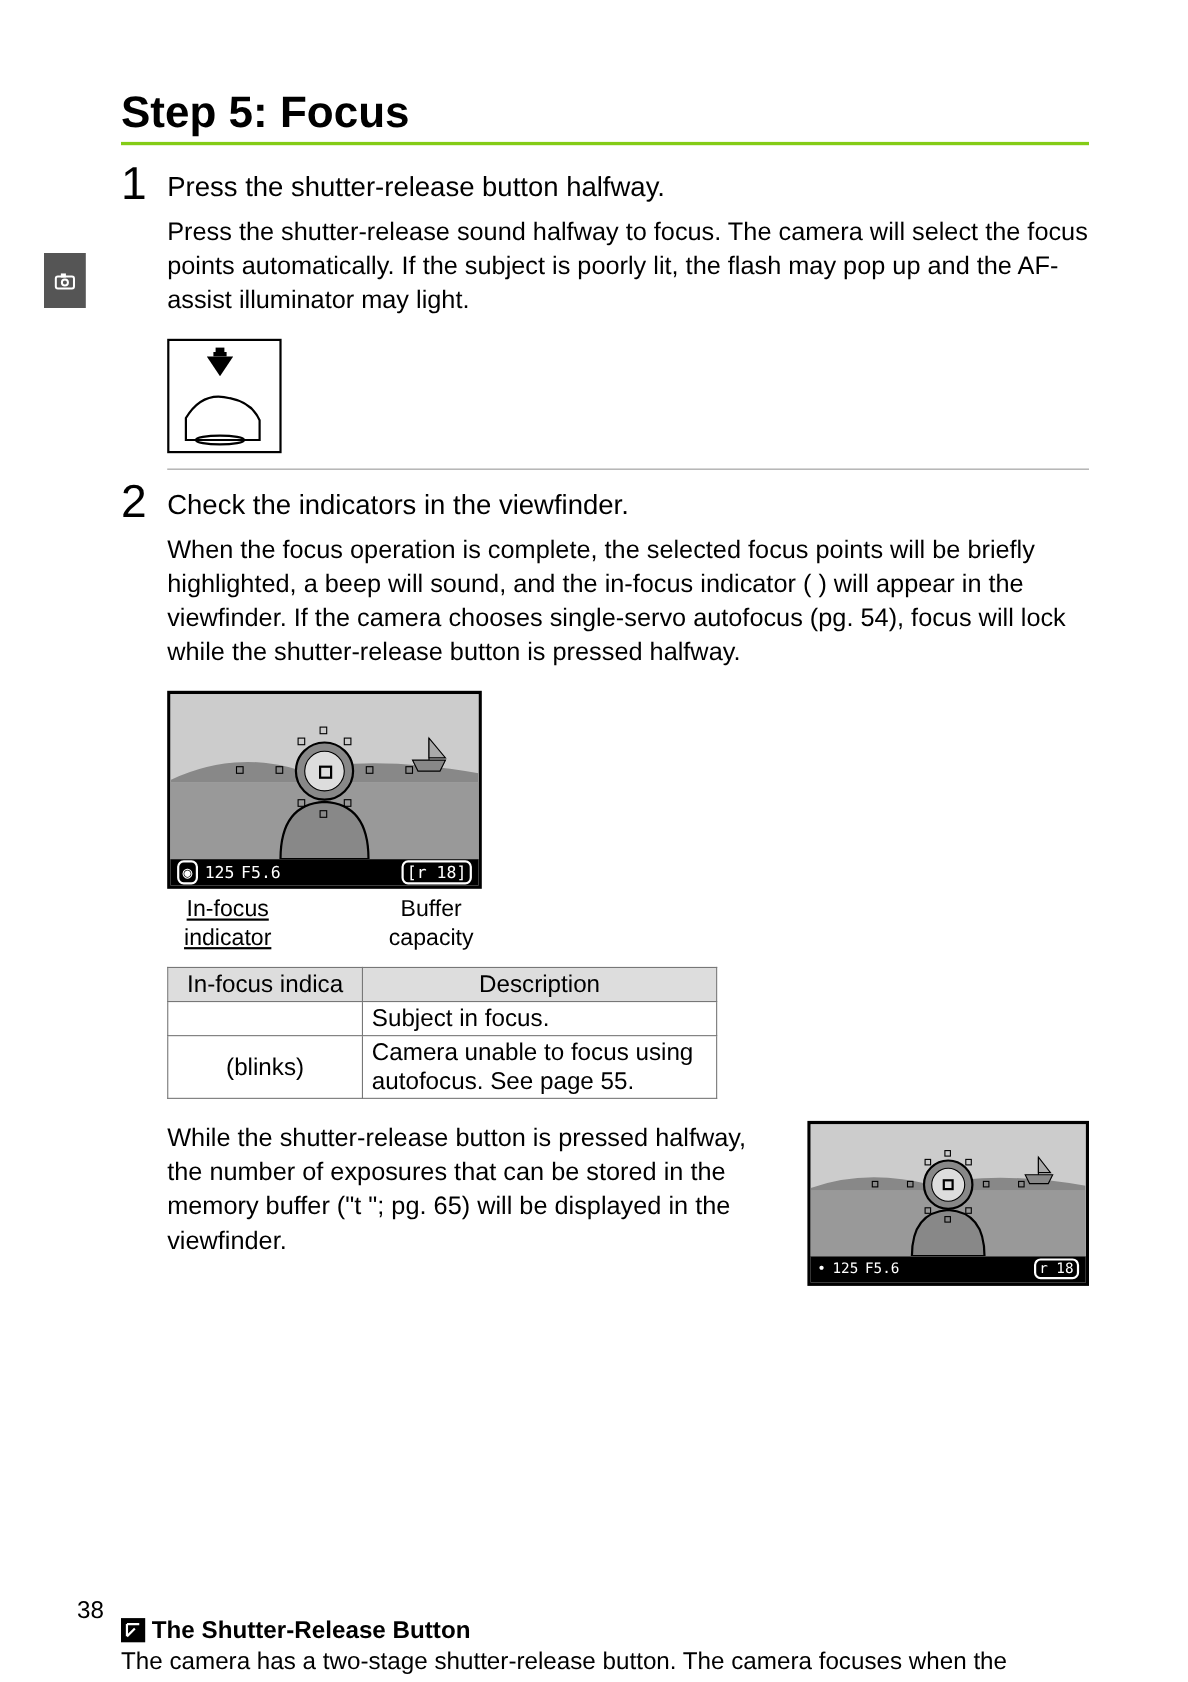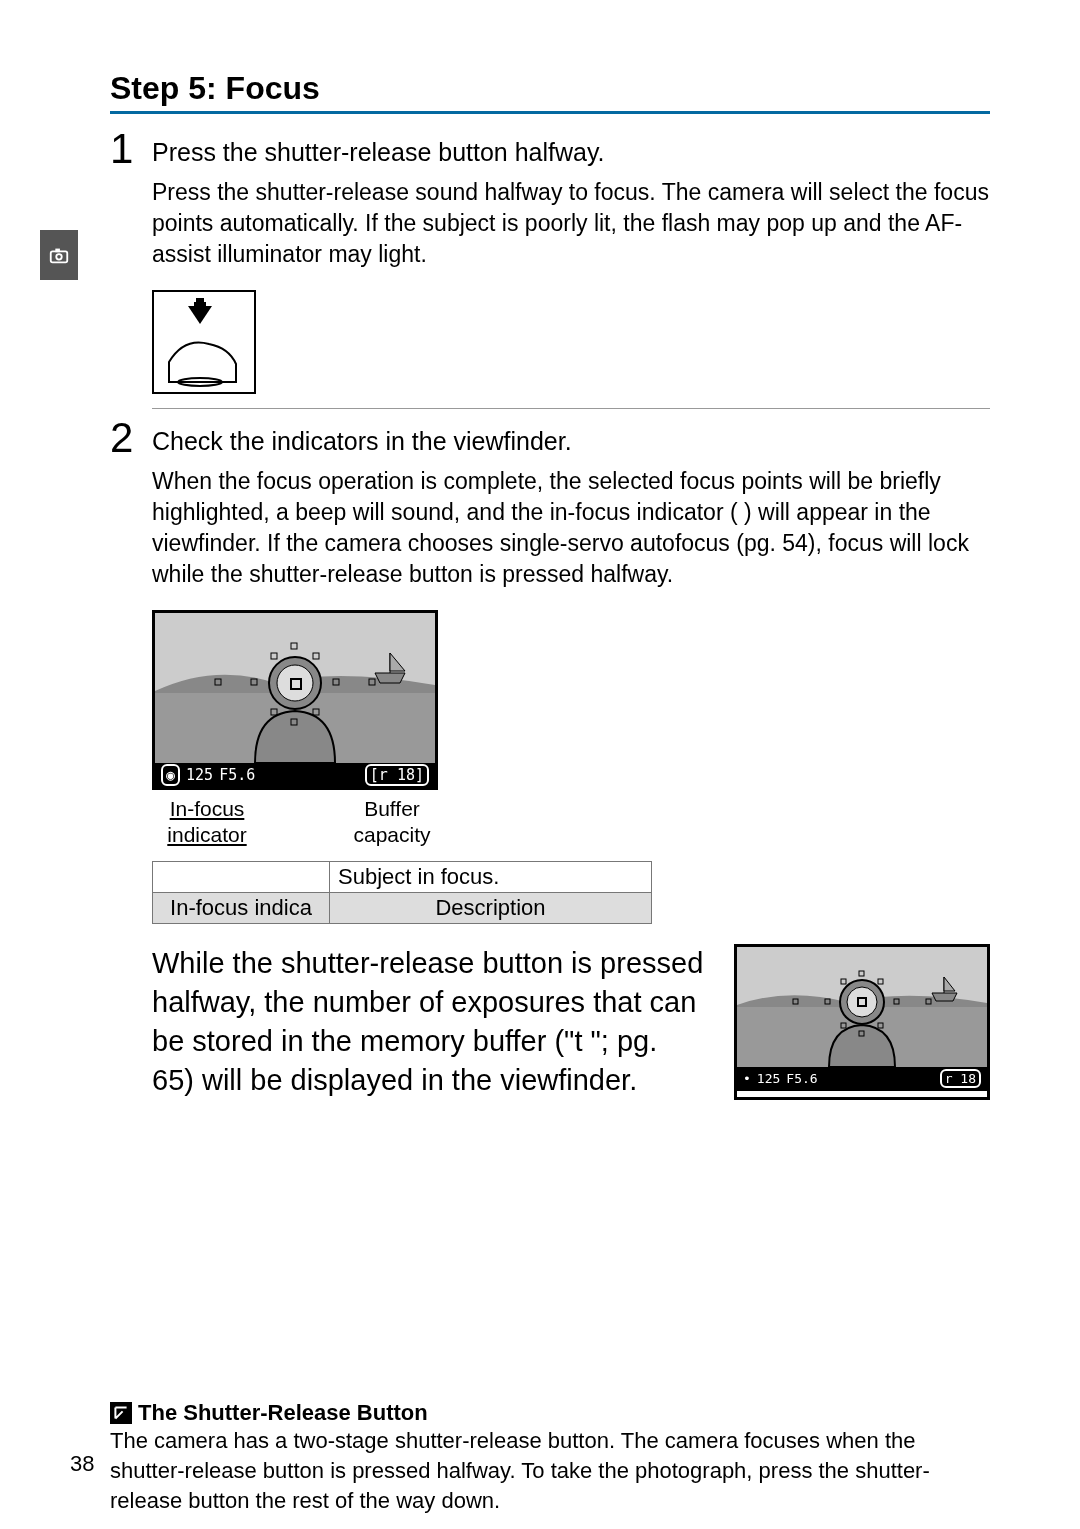--- a/index.html
+++ b/index.html
@@ -22,24 +22,24 @@
     top: 230px;
     width: 38px;
     height: 50px;
     background: #555;
     display: flex;
     align-items: center;
     justify-content: center;
   }
   .side-tab svg { width: 22px; height: 22px; }
   h1.title {
-    font-size: 32px;
+    font-size: 40px;
     font-weight: 700;
-    margin: 0 0 6px 0;
-    border-bottom: 3px solid #0369a1;
+    margin: 10px 0 6px 0;
+    border-bottom: 3px solid #84cc16;
     padding-bottom: 4px;
     font-family: "Segoe UI Semibold", Arial, sans-serif;
   }
   .rule { border-top: 1px solid #999; margin: 0; }
   .step {
     display: flex;
     gap: 14px;
     padding-top: 8px;
   }
   .step-num {
@@ -109,21 +109,21 @@
     vertical-align: middle;
     overflow: hidden;
   }
   table.focus-table th {
     background: #ddd;
     font-weight: 400;
     text-align: center;
   }
   table.focus-table td.center { text-align: center; }
   .mid-block { margin-top: 20px; display:flex; gap:30px; }
-  .mid-text { flex:1; font-size: 29px; line-height:1.35; }
+  .mid-text { flex:1; font-size: 23px; line-height:1.35; }
   .note-box {
     margin-top: 300px;
   }
   .note-title {
     font-size: 22px;
     font-weight: 700;
     display: flex;
     align-items: center;
     gap: 6px;
   }
@@ -252,26 +252,30 @@
           <div class="vf-labels">
             <div class="vf-label" style="width:110px;text-decoration:underline;">In-focus indicator</div>
             <div class="vf-label" style="width:100px;">Buffer capacity</div>
           </div>
         </div>
       </div>
 
       <table class="focus-table">
         <tbody>
             <tr>
+          <th style="width:160px;">In-focus indica</th>
+          <th>Description</th>
+        </tr>
+        <tr>
           <td class="center"></td>
           <td>Subject in focus.</td>
         </tr>
         <tr>
-          <th style="width:160px;">In-focus indica</th>
-          <th>Description</th>
+          <td class="center">(blinks)</td>
+          <td>Camera unable to focus using autofocus.  See page 55.</td>
         </tr>
       </tbody>
         </table>
 
       <div class="mid-block">
         <div class="mid-text">While the shutter-release button is pressed halfway, the number of exposures that can be stored in the memory buffer ("t  "; pg. 65) will be displayed in the viewfinder.</div>
         <div class="viewfinder" style="width:250px;">
           <div class="vf-scene" style="height:120px;">
             <svg width="100%" height="100%" viewBox="0 0 250 120">
               <rect x="0" y="0" width="250" height="60" fill="#ccc"></rect>

